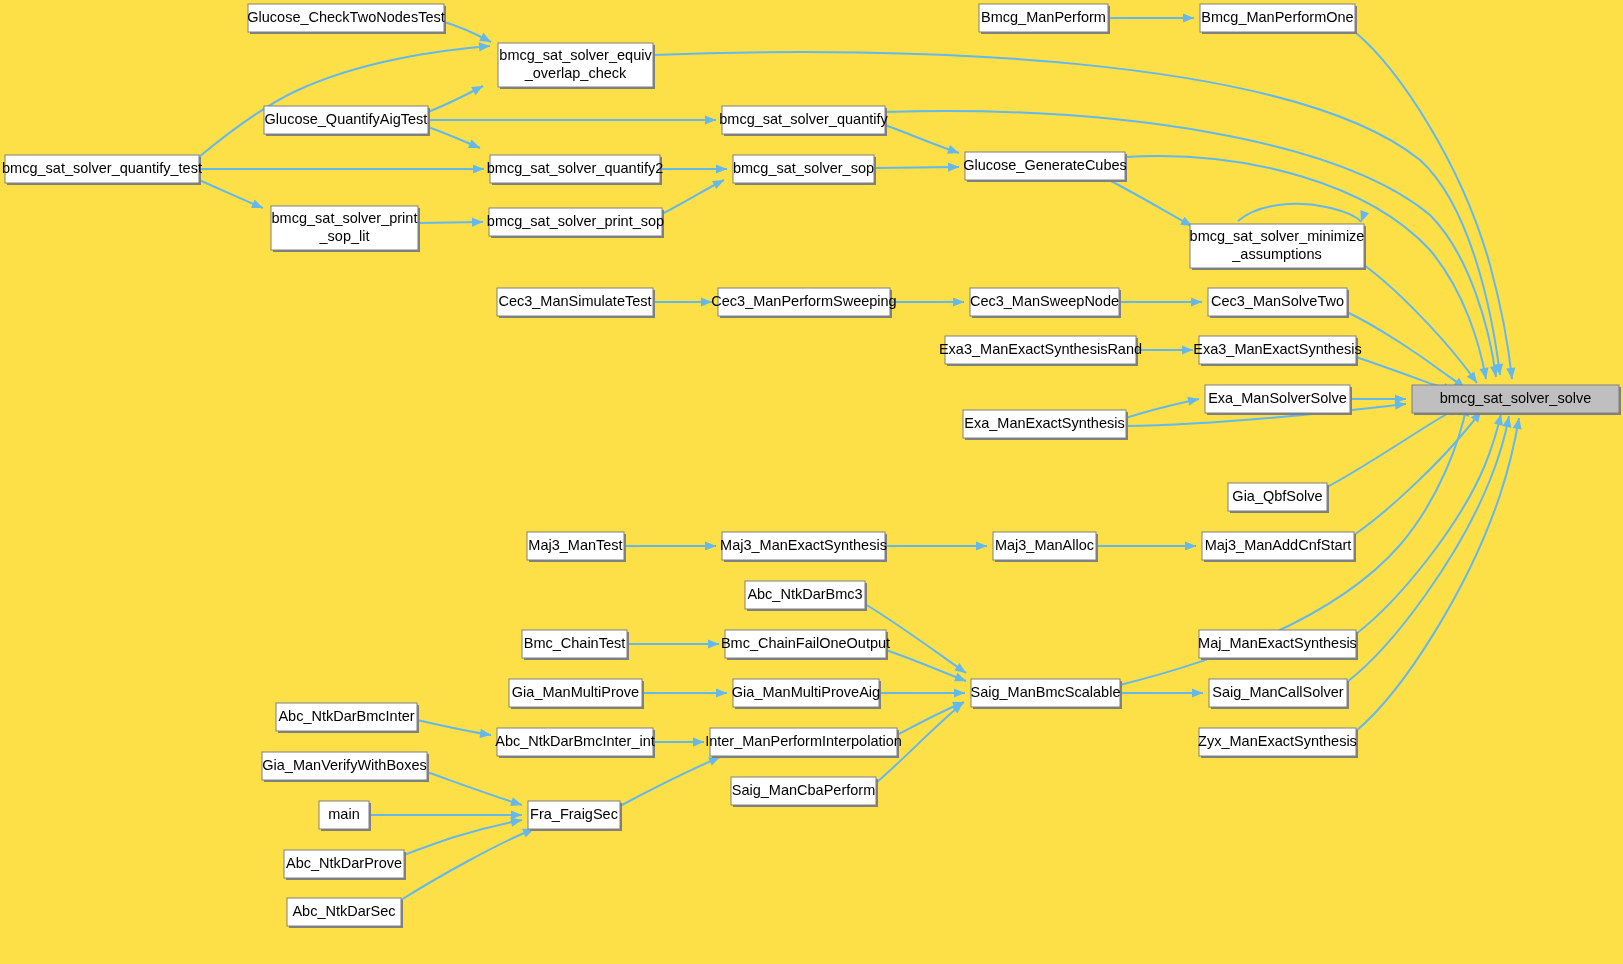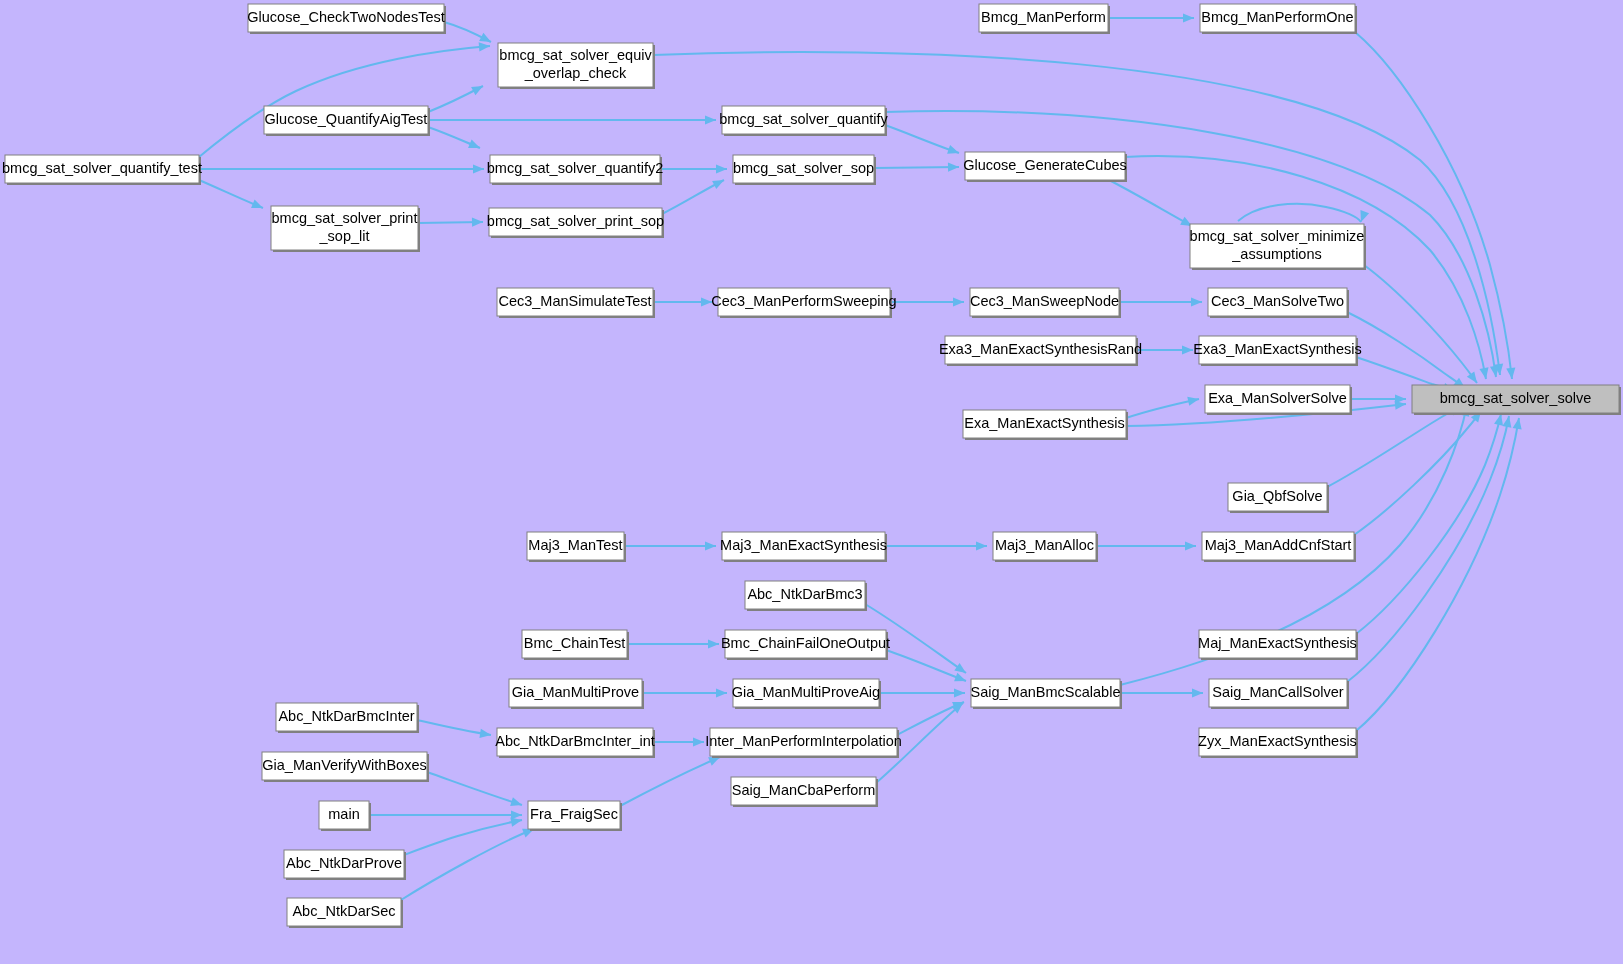--- a/index.html
+++ b/index.html
@@ -4,21 +4,21 @@
 <style>
   html, body {
     margin: 0;
     padding: 0;
     background: #000000;
   }
   #canvas-wrap {
     position: relative;
     width: 1623px;
     height: 964px;
-    background: #c4b5fd;
+    background: #fde047;
     overflow: hidden;
   }
   svg#graph {
     position: absolute;
     left: 0;
     top: 0;
     width: 1623px;
     height: 964px;
     display: block;
   }

